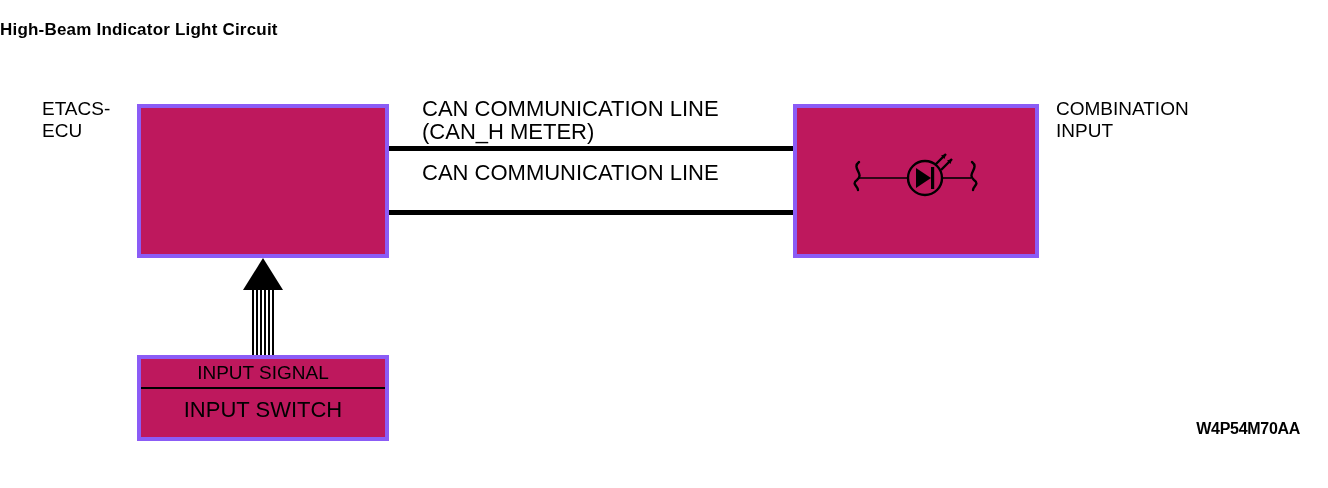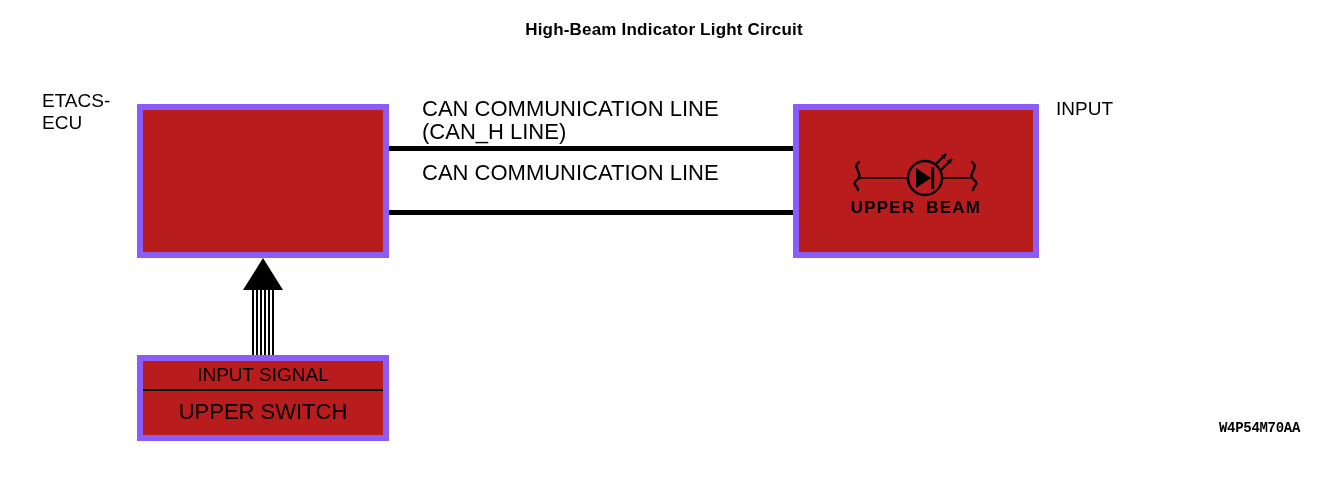--- a/index.html
+++ b/index.html
@@ -18,32 +18,32 @@
     background: #ffffff;
     overflow: hidden;
   }
 
   
   .title {
     position: absolute;
     left: 0;
     top: 20px;
     width: 1328px;
-    text-align: center;
+    text-align: left;
     font-size: 17px;
     font-weight: bold;
     letter-spacing: 0.2px;
     white-space: nowrap;
   }
 
   
   .box {
     position: absolute;
-    border: 6px solid #8b5cf6;
-    background: #b91c1c;
+    border: 4px solid #8b5cf6;
+    background: #be185d;
     box-sizing: border-box;
     padding-left: 33px;
   }
 
   
   #etacs-box {
     left: 137px;
     top: 104px;
     width: 252px;
     height: 154px;
@@ -88,21 +88,21 @@
 
   
   .side-label {
     position: absolute;
     font-size: 19px;
     line-height: 22px;
     white-space: nowrap;
   }
   #etacs-label {
     left: 42px;
-    top: 90px;
+    top: 98px;
   }
   #meter-label {
     left: 1056px;
     top: 98px;
   }
 
   
   .can-line {
     position: absolute;
     left: 389px;
@@ -152,23 +152,23 @@
     letter-spacing: 1.2px;
     word-spacing: 5px;
     white-space: nowrap;
   }
 
   
   #figure-id {
     position: absolute;
     right: 28px;
     top: 420px;
-    font-size: 14px;
+    font-size: 16px;
     font-weight: bold;
-    font-family: Liberation Mono, monospace;
+    font-family: Liberation Sans, sans-serif;
     letter-spacing: -0.3px;
     white-space: nowrap;
   }
 </style>
 </head>
 <body>
 
 <div id="canvas">
 
   <div class="title">High-Beam Indicator Light Circuit</div>
@@ -176,31 +176,32 @@
   <div class="side-label" id="etacs-label">
     <div>ETACS-</div>
     <div>ECU</div>
   </div>
 
   <div class="box" id="etacs-box"></div>
 
   <div class="can-line" id="can-h-line"></div>
   <div class="can-caption" id="can-h-caption">
     <div>CAN COMMUNICATION LINE</div>
-    <div>(CAN_H LINE)</div>
+    <div>(CAN_H METER)</div>
   </div>
 
   <div class="can-line" id="can-l-line"></div>
   <div class="can-caption" id="can-l-caption">
     <div>CAN COMMUNICATION LINE</div>
   </div>
 
   <div class="box" id="meter-box"></div>
 
   <div class="side-label" id="meter-label">
+    <div>COMBINATION</div>
     <div>INPUT</div>
   </div>
 
   <div id="lamp-group">
     <svg width="140" height="70" viewBox="0 0 140 70" xmlns="http://www.w3.org/2000/svg">
 
       <path d="M14 12 C 6 18, 20 24, 12 30 C 6 34, 13 36, 13 40" fill="none" stroke="#000" stroke-width="2.4" stroke-linecap="round"></path>
 
       <line x1="13" y1="28" x2="63" y2="28" stroke="#000" stroke-width="1.6"></line>
 
@@ -214,39 +215,38 @@
 
       <rect x="86" y="17" width="3.2" height="22" fill="#000"></rect>
 
       <line x1="90" y1="15" x2="101" y2="4" stroke="#000" stroke-width="2.4"></line>
       <polygon points="101,4 96,5.5 99.5,9" fill="#000"></polygon>
       <line x1="96" y1="20" x2="107" y2="9" stroke="#000" stroke-width="2.4"></line>
       <polygon points="107,9 102,10.5 105.5,14" fill="#000"></polygon>
     </svg>
   </div>
 
-  <div id="upper-beam-label">UPPER  BEAM</div>
 
   <div id="signal-arrow">
     <svg width="48" height="98" viewBox="0 0 48 98" xmlns="http://www.w3.org/2000/svg">
 
       <polygon points="24,1 44,33 4,33" fill="#000"></polygon>
 
       <g stroke="#000" stroke-width="2">
         <line x1="14" y1="33" x2="14" y2="98"></line>
         <line x1="18" y1="33" x2="18" y2="98"></line>
         <line x1="22" y1="33" x2="22" y2="98"></line>
         <line x1="26" y1="33" x2="26" y2="98"></line>
         <line x1="30" y1="33" x2="30" y2="98"></line>
         <line x1="34" y1="33" x2="34" y2="98"></line>
       </g>
     </svg>
   </div>
 
   <div class="box" id="dimmer-box">
     <div id="dimmer-divider"></div>
     <div class="dimmer-row" id="input-signal-label">INPUT SIGNAL</div>
-    <div class="dimmer-row" id="dimmer-switch-label">UPPER SWITCH</div>
+    <div class="dimmer-row" id="dimmer-switch-label">INPUT SWITCH</div>
   </div>
 
   <div id="figure-id">W4P54M70AA</div>
 
 </div>
 
 </body></html>

